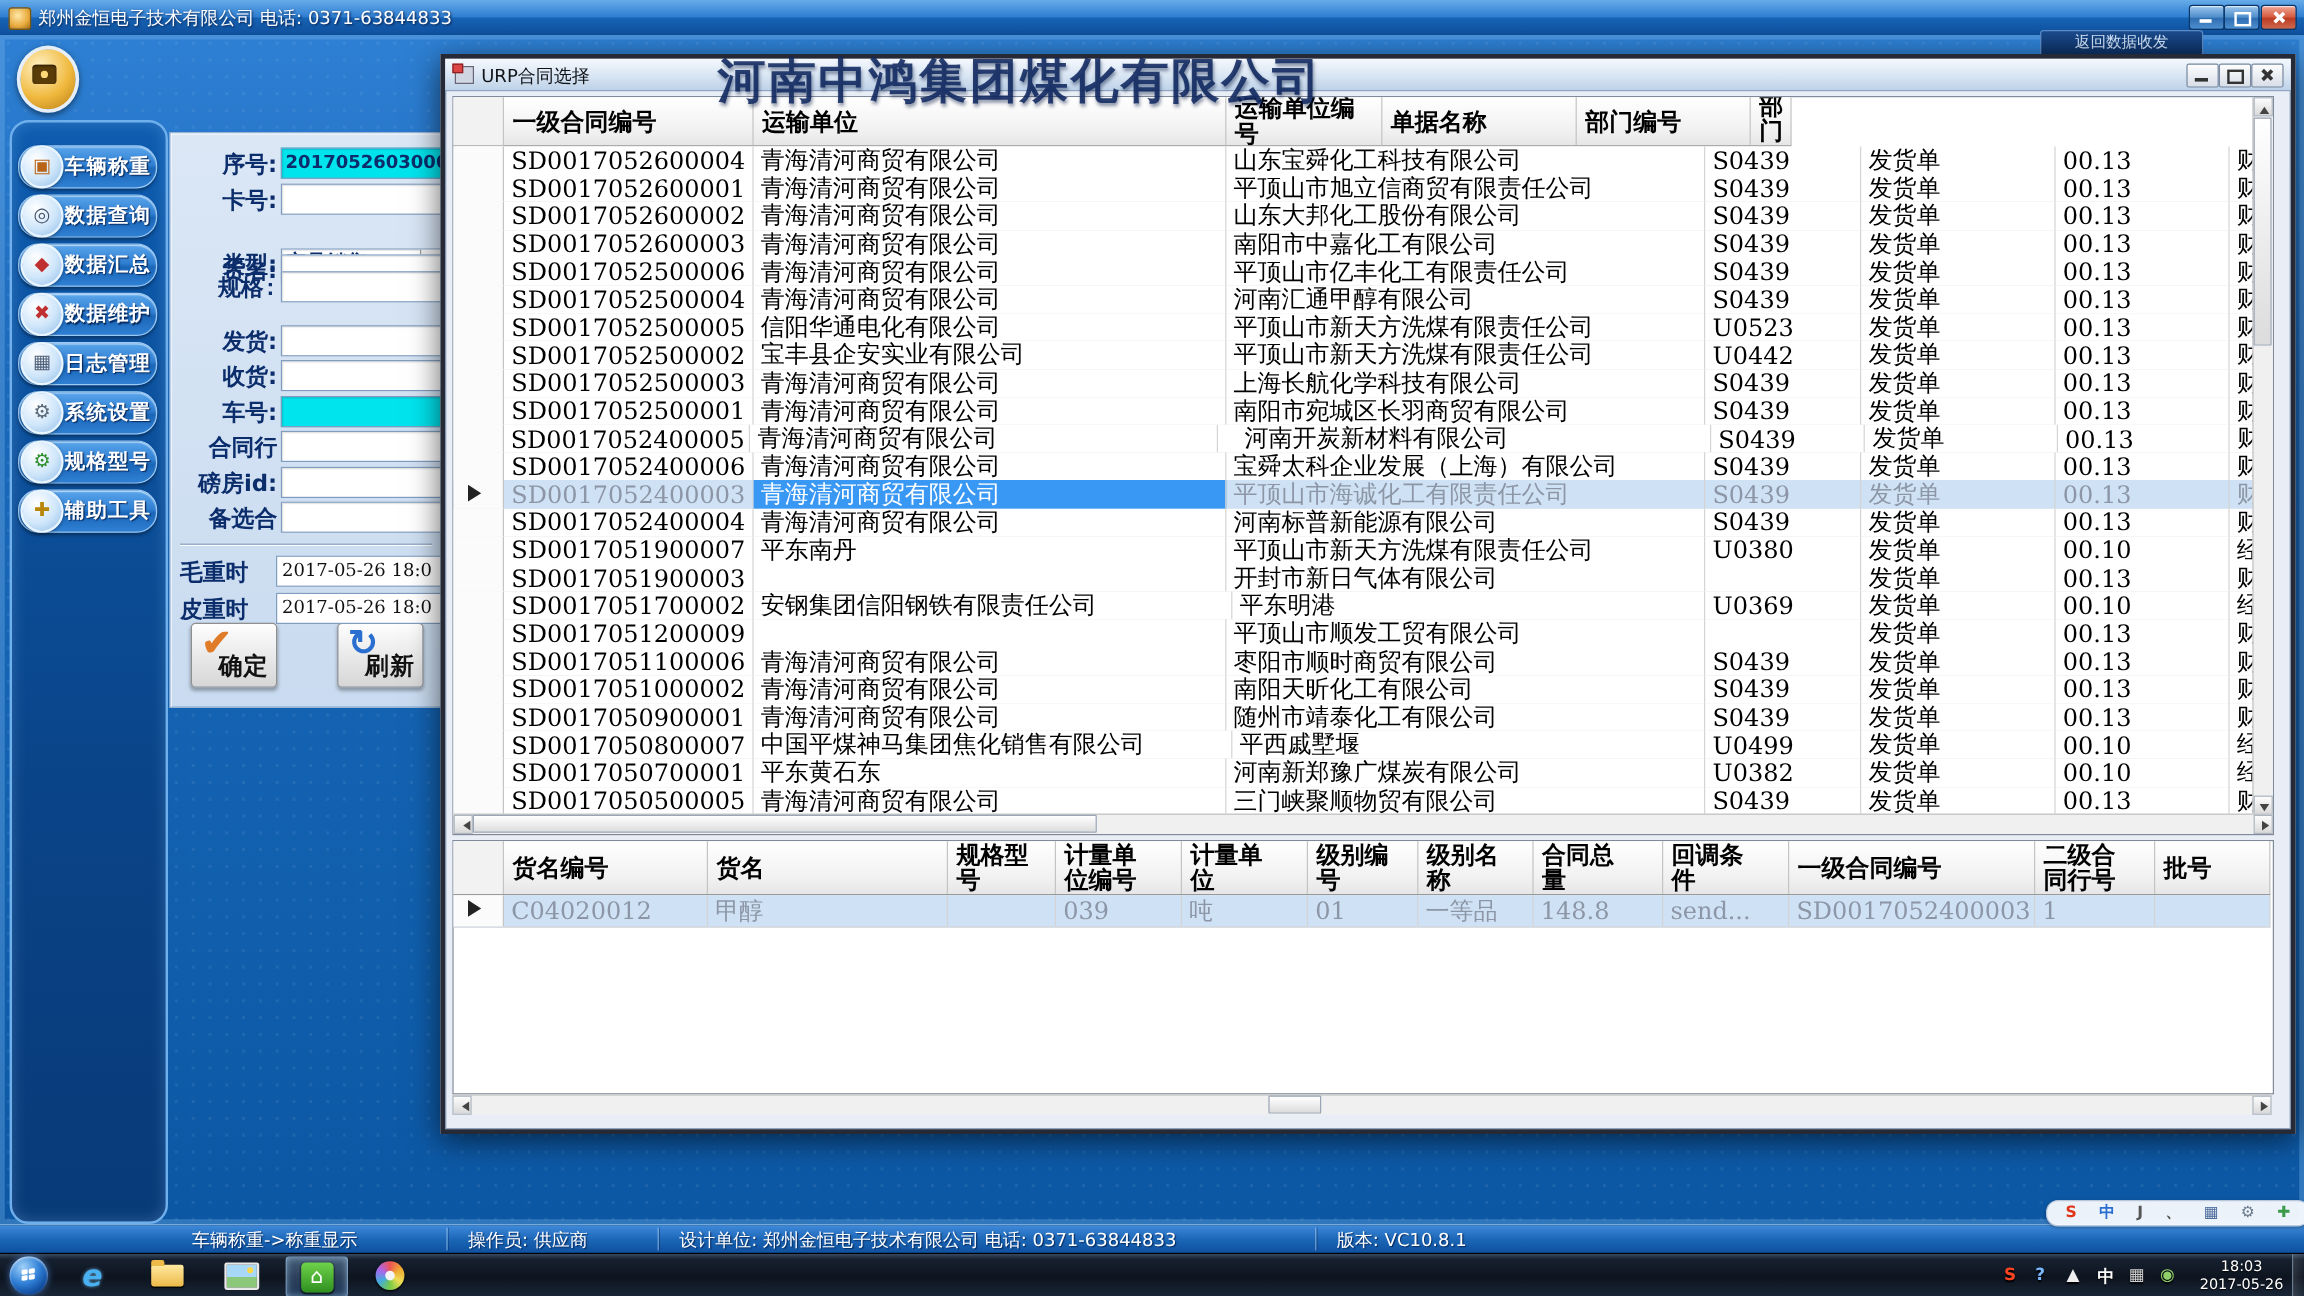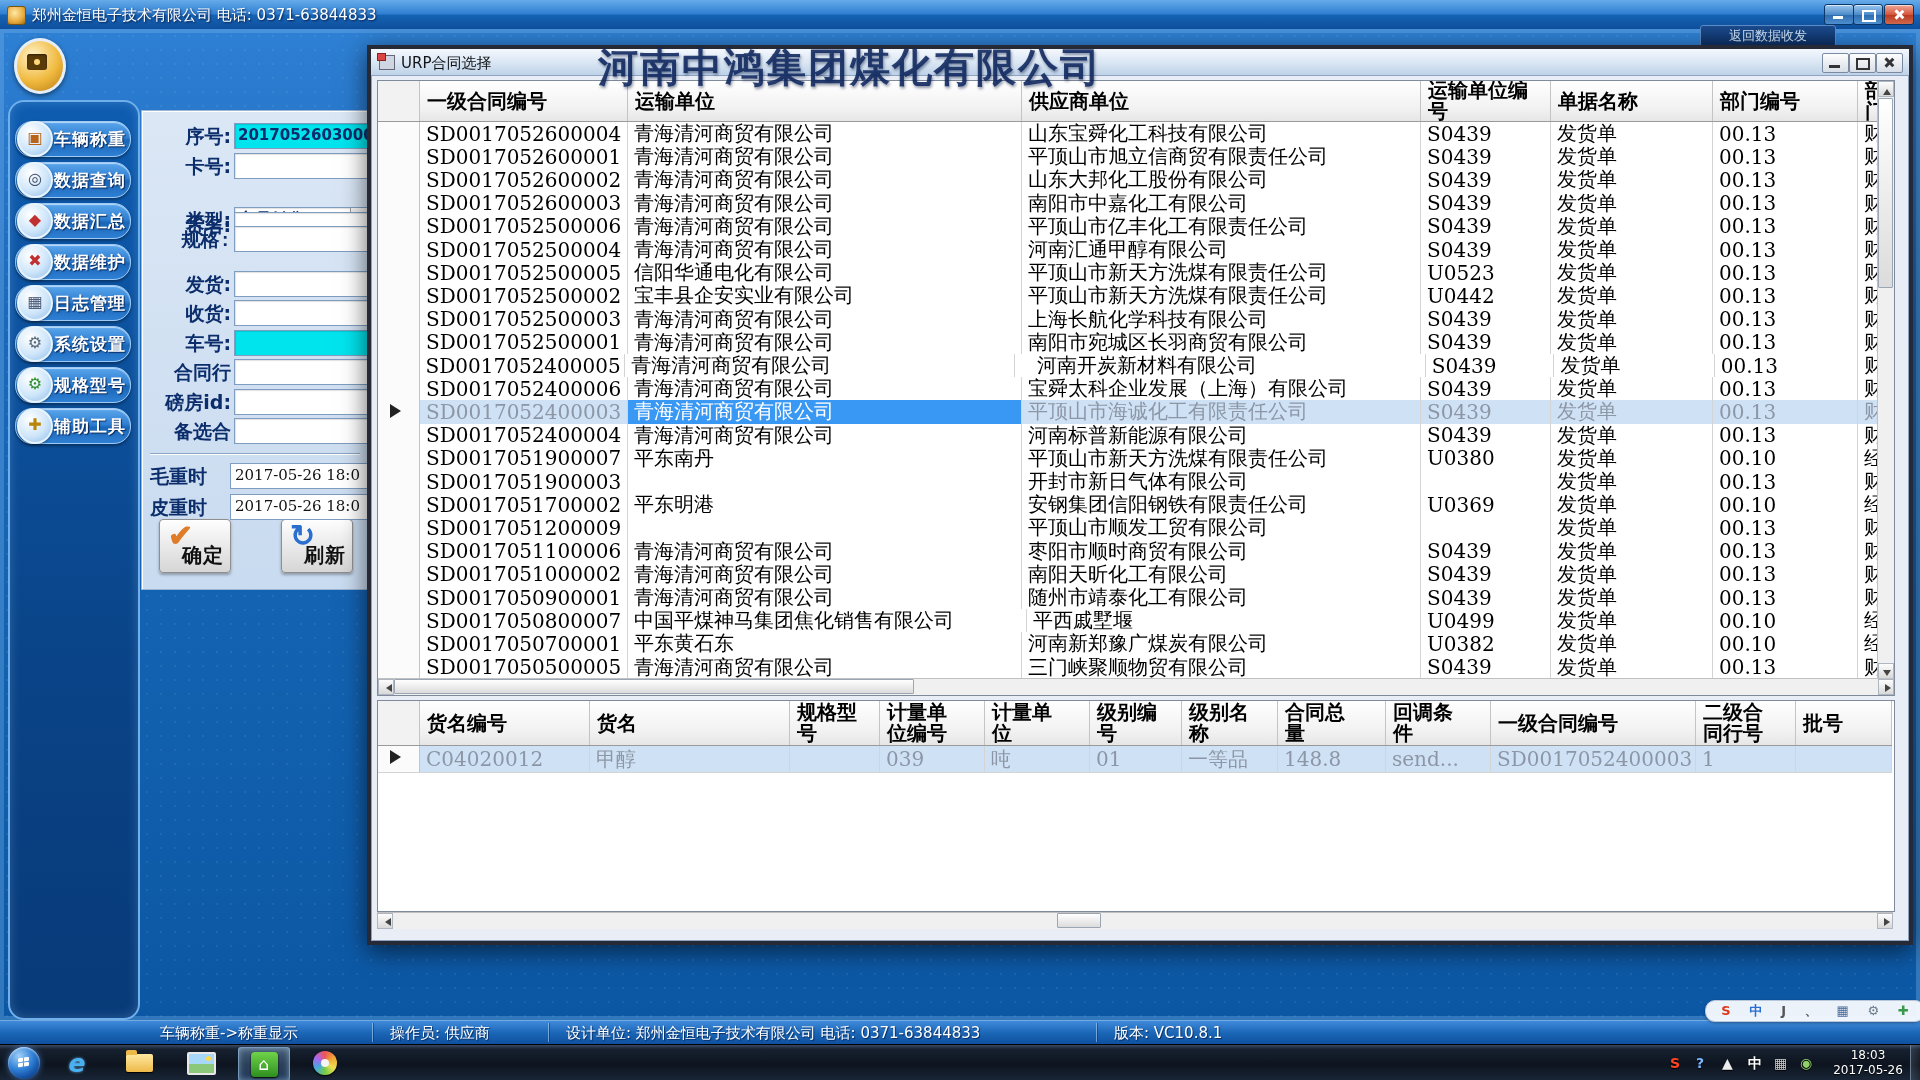--- a/index.html
+++ b/index.html
@@ -252,33 +252,30 @@
     </div>
     <div id="grid1" class="grid" style="left:6px;top:31px;width:1516px;height:614px;">
         <div class="gh-row" style="height: 40px;">
           <div class="gh-cell" style="width: 42px; background: rgb(242, 242, 242);"></div>
           <div class="gh-cell" style="width: 208px;">
             <span>一级合同编号</span>
           </div>
           <div class="gh-cell" style="width: 394px;">
             <span>运输单位</span>
           </div>
-          <div class="gh-cell" style="width: 399px;">
-            <span>供应商单位</span>
-          </div>
           <div class="gh-cell" style="width: 130px;">
             <span style="display: inline-block; width: 102px; white-space: normal; word-break: break-all;">运输单位编号</span>
           </div>
           <div class="gh-cell" style="width: 162px;">
             <span>单据名称</span>
           </div>
           <div class="gh-cell" style="width: 145px;">
             <span>部门编号</span>
           </div>
-          <div class="gh-cell" style="width: 34px;">
+          <div class="gh-cell" style="width: 34px; font-family: Liberation Mono, monospace;">
             <span>部门</span>
           </div>
         </div>
         <div class="g-row" style="top: 41px; left: 0px; height: 23.2px; width: 1514px;">
           <div class="g-rowhdr" style="width: 42px;"></div>
           <div class="g-cell" style="width: 208px;">SD0017052600004</div>
           <div class="g-cell" style="width: 394px;">青海清河商贸有限公司</div>
           <div class="g-cell" style="width: 399px;">山东宝舜化工科技有限公司</div>
           <div class="g-cell" style="width: 130px;">S0439</div>
           <div class="g-cell" style="width: 162px;">发货单</div>
@@ -433,22 +430,22 @@
           <div class="g-cell" style="width: 394px;"></div>
           <div class="g-cell" style="width: 399px;">开封市新日气体有限公司</div>
           <div class="g-cell" style="width: 130px;"></div>
           <div class="g-cell" style="width: 162px;">发货单</div>
           <div class="g-cell" style="width: 145px;">00.13</div>
           <div class="g-cell" style="width: 34px;">财务</div>
         </div>
         <div class="g-row" style="top: 412.2px; left: 0px; height: 23.2px; width: 1514px;">
           <div class="g-rowhdr" style="width: 42px;"></div>
           <div class="g-cell" style="width: 208px;">SD0017051700002</div>
+          <div class="g-cell" style="width: 399px;">安钢集团信阳钢铁有限责任公司</div>
           <div class="g-cell" style="width: 394px;">平东明港</div>
-          <div class="g-cell" style="width: 399px;">安钢集团信阳钢铁有限责任公司</div>
           <div class="g-cell" style="width: 130px;">U0369</div>
           <div class="g-cell" style="width: 162px;">发货单</div>
           <div class="g-cell" style="width: 145px;">00.10</div>
           <div class="g-cell" style="width: 34px;">经营</div>
         </div>
         <div class="g-row" style="top: 435.4px; left: 0px; height: 23.2px; width: 1514px;">
           <div class="g-rowhdr" style="width: 42px;"></div>
           <div class="g-cell" style="width: 208px;">SD0017051200009</div>
           <div class="g-cell" style="width: 394px;"></div>
           <div class="g-cell" style="width: 399px;">平顶山市顺发工贸有限公司</div>

